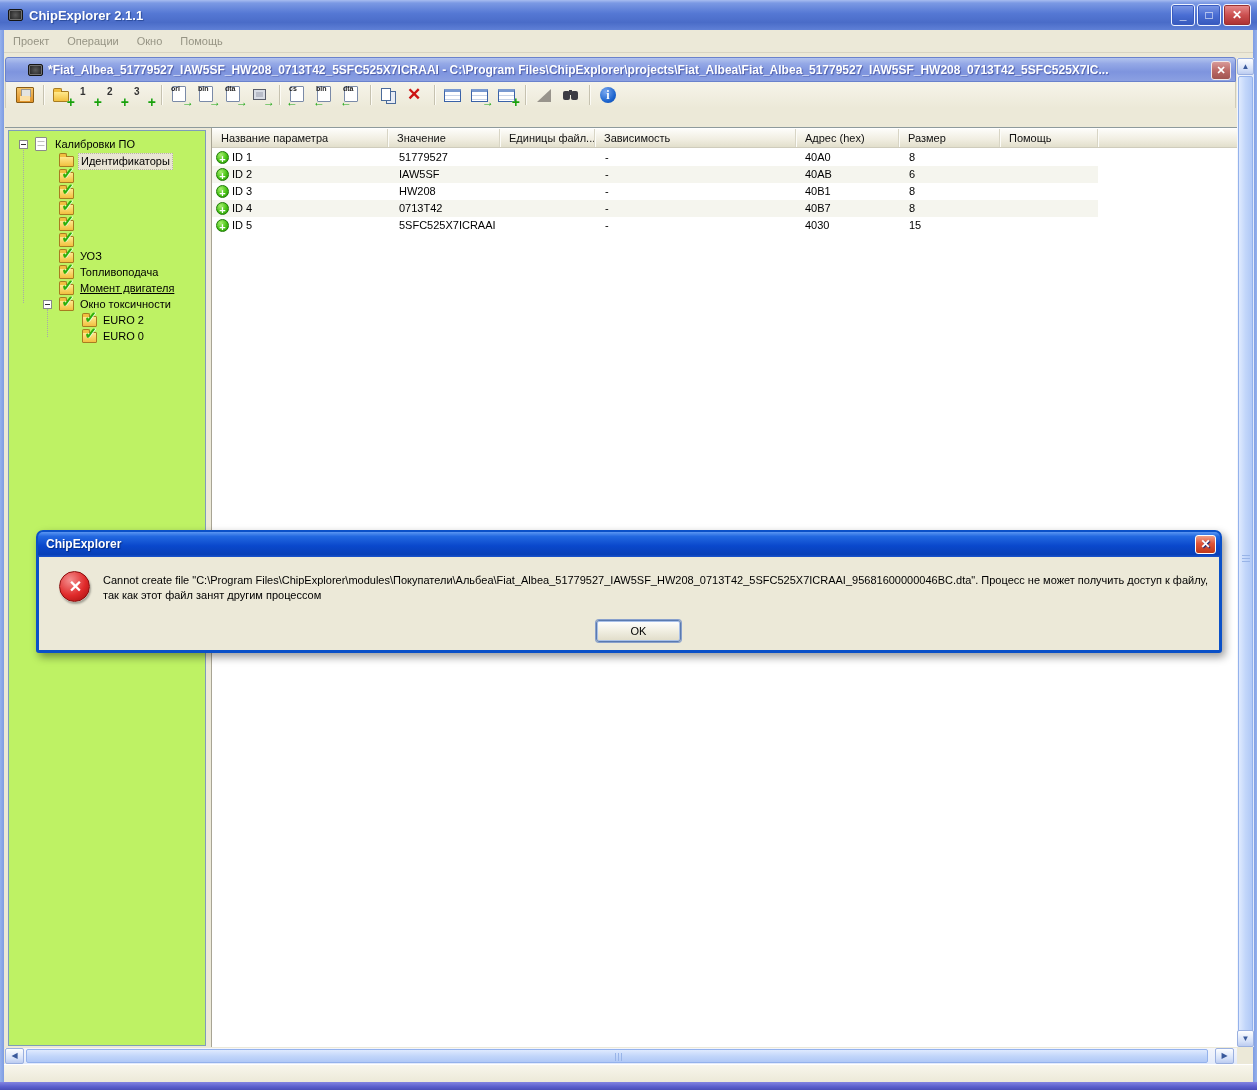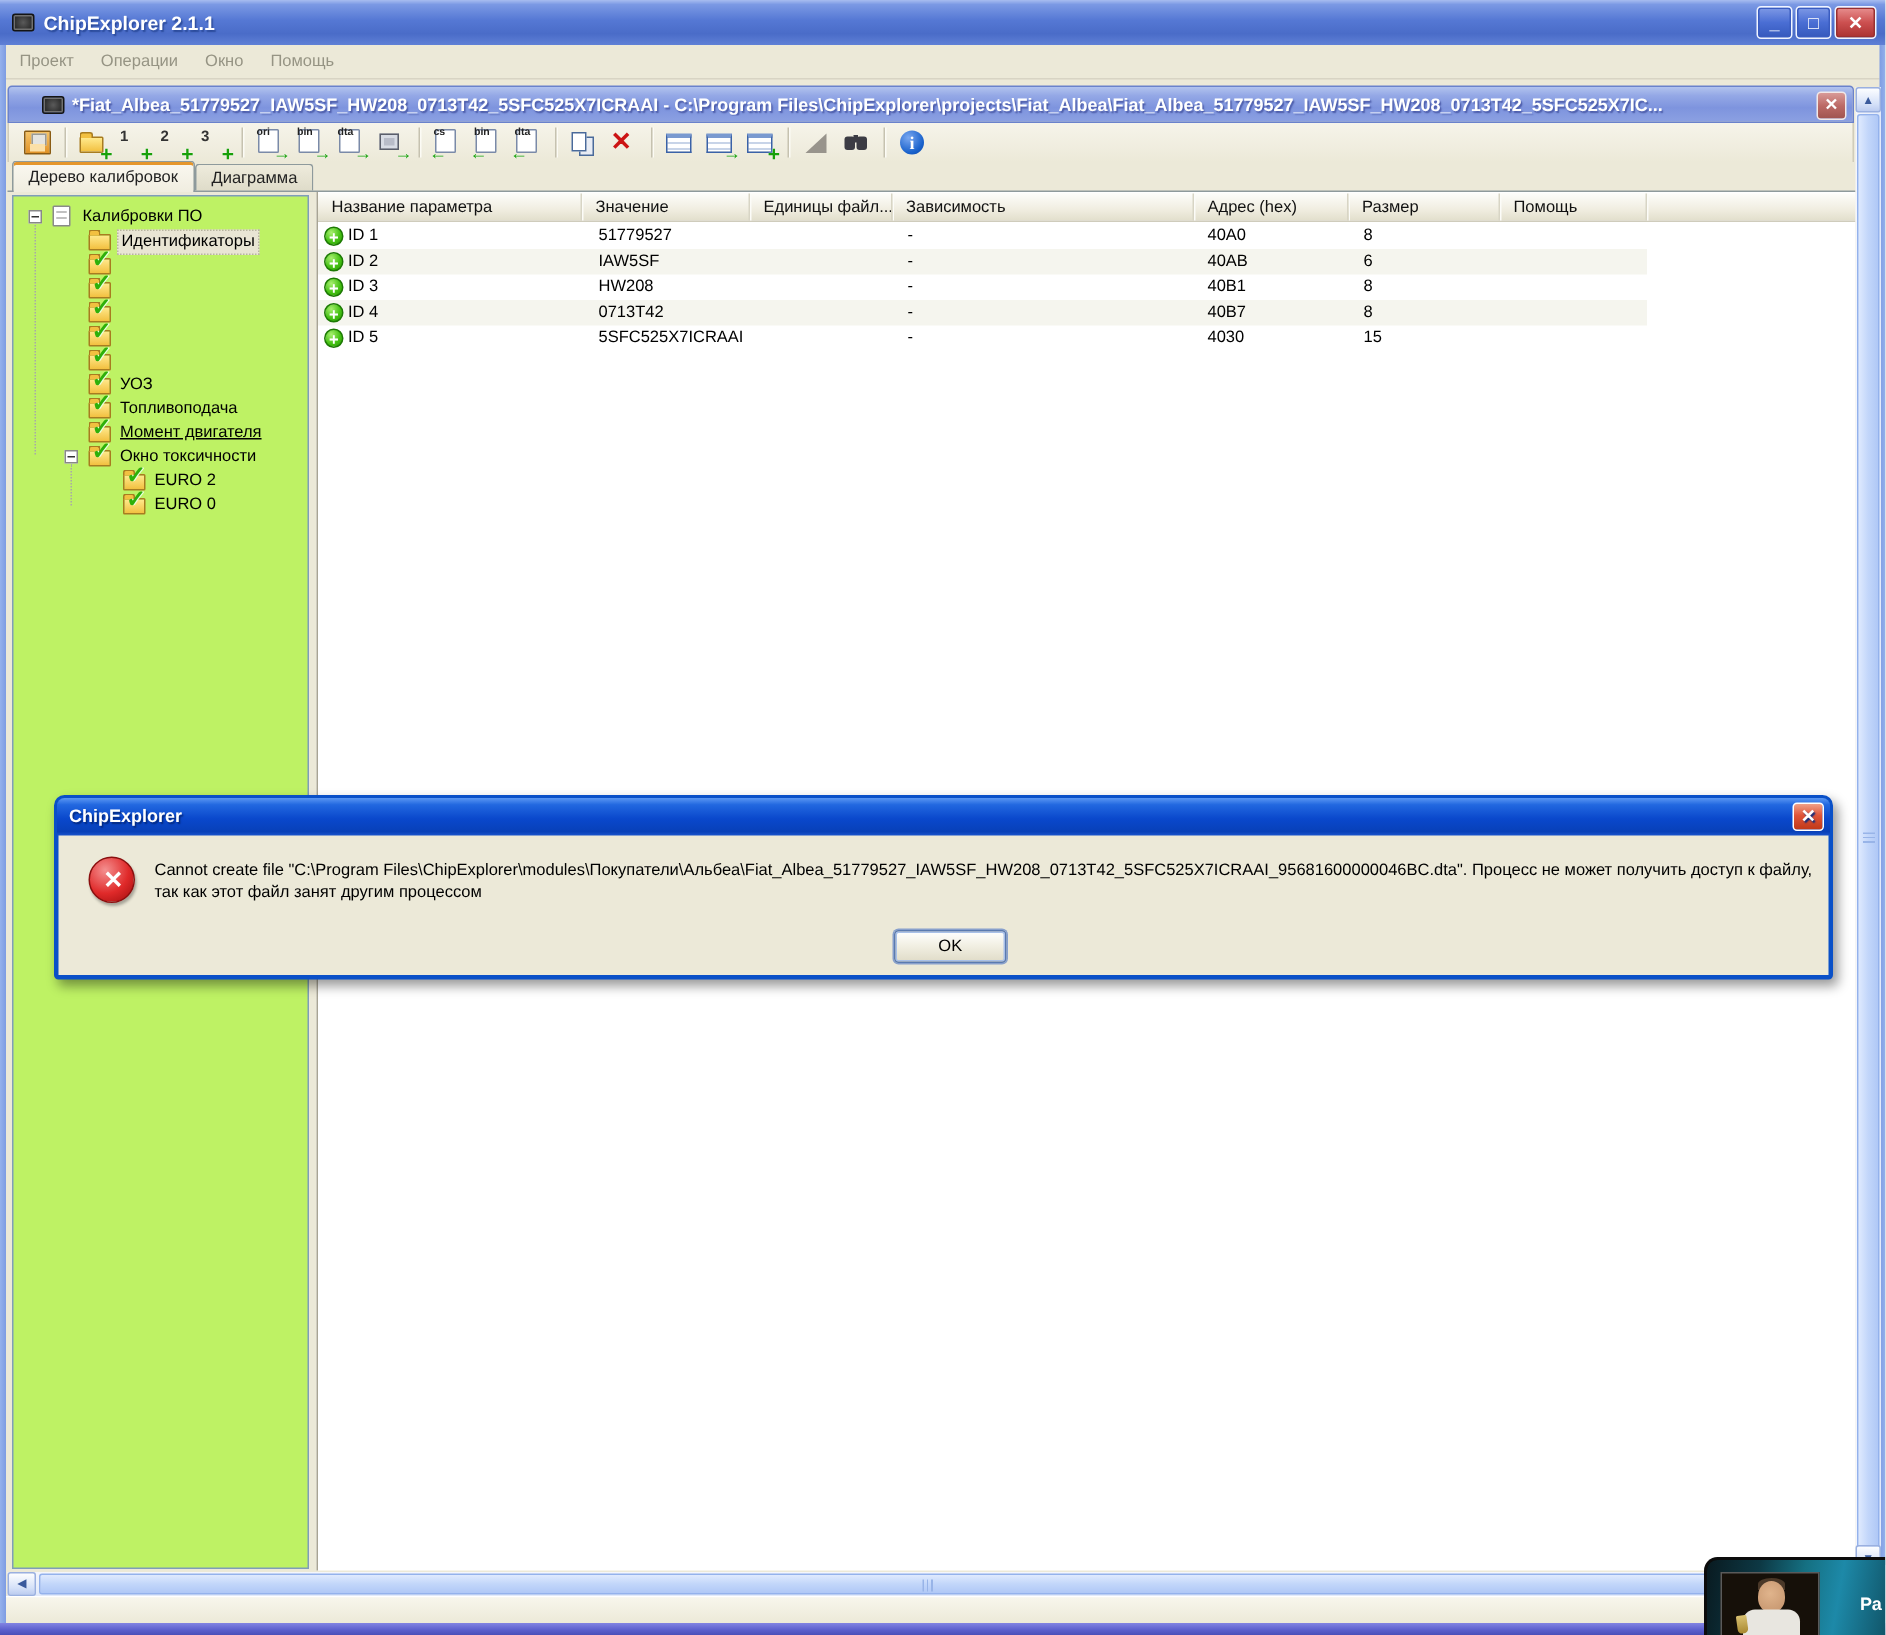--- a/index.html
+++ b/index.html
@@ -99,21 +99,21 @@
   .dialog { position:absolute; left:36px; top:530px; width:1186px; height:123px; background:#ece9d8; border:3px solid #0a50c8; border-radius:7px 7px 3px 3px; box-shadow:3px 4px 8px rgba(0,0,0,0.4); }
   .dlg-title { position:absolute; left:-1px; top:-1px; width:1182px; height:25px; border-radius:5px 5px 0 0;
     background:linear-gradient(180deg,#5a96f2 0%,#2268e0 18%,#0a48cc 55%,#0840b8 90%,#1a54cc 100%);
     color:#fff; font-weight:bold; font-size:12px; line-height:25px; padding-left:8px; text-shadow:1px 1px 1px #042a80; }
   .dlg-close { position:absolute; right:4px; top:3px; width:21px; height:19px; border:1px solid #fff; border-radius:3px; color:#fff; font-weight:bold; font-size:12px; text-align:center; line-height:17px;
     background:linear-gradient(180deg,#f0a088 0%,#e05438 45%,#c03818 100%); }
   .err-icon { position:absolute; left:20px; top:38px; width:31px; height:31px; border-radius:50%; border:1px solid #8a0e0e;
     background:radial-gradient(circle at 35% 28%,#f49090,#e02a2a 55%,#9e0c0c); box-shadow:1px 2px 2px rgba(0,0,0,0.3); }
   .err-icon::after { content:"\2715"; position:absolute; left:0; top:5px; width:31px; text-align:center; color:#fff; font-weight:bold; font-size:16px; }
   .dlg-msg { position:absolute; left:64px; top:40px; width:1112px; line-height:15px; color:#000; }
-  .ok-btn { position:absolute; left:557px; top:87px; width:75px; height:22px; border:1px solid #5a7ab0; border-radius:3px;
+  .ok-btn { position:absolute; left:557px; top:87px; width:85px; height:22px; border:1px solid #5a7ab0; border-radius:3px;
     background:linear-gradient(180deg,#ffffff 0%,#f2f0e4 45%,#e0dcc8 100%); box-shadow:inset 0 0 0 1px #a8c0e8, 0 0 0 1px #88a0cc;
     text-align:center; line-height:20px; font-size:11px; }
 
   
   .popup { position:absolute; left:1136px; top:1038px; width:121px; height:52px; border:2px solid #0c0c0c; border-right:none; border-bottom:none; border-radius:9px 0 0 0;
     background:linear-gradient(100deg,#091a20 0%,#0d3844 28%,#157082 52%,#1d89a8 72%,#11566a 100%); z-index:60; }
   .photo { position:absolute; left:9px; top:8px; width:66px; height:44px; background:#161009; border:1px solid #5a5a5a; overflow:hidden; }
   .photo .head { position:absolute; left:24px; top:5px; width:18px; height:21px; border-radius:50% 50% 46% 46%; background:radial-gradient(circle at 45% 40%,#e0b48c,#c2916a); }
   .photo .hair { position:absolute; left:24px; top:3px; width:18px; height:8px; border-radius:50% 50% 0 0; background:#4a3828; }
   .photo .shirt { position:absolute; left:14px; top:24px; width:38px; height:22px; border-radius:8px 8px 0 0; background:#e8e6e0; }
@@ -220,24 +220,20 @@
       </span>
     <span class="tbi">
         <span class="icon-bino"></span>
       </span>
     <span class="tbsep"></span>
     <span class="tbi">
         <span class="icon-info">i</span>
       </span>
   </div>
 
-  <div class="tabsrow">
-    <span class="tab active" style="left:3px;">Дерево калибровок</span>
-    <span class="tab inactive" style="left:125px;">Диаграмма</span>
-  </div>
 
   <div class="content-bg"></div>
 
   <div class="treepanel">
     <div class="dotline" style="left:14px; top:16px; height:156px;"></div>
     <div class="dotline" style="left:38px; top:178px; height:28px;"></div>
 
     <div class="trow" style="left:0; top:6px;">
       <span class="expander" style="left:10px;"></span>
       <span class="docicon" style="left:26px;"></span>
@@ -368,23 +364,14 @@
   <div class="dialog">
     <div class="dlg-title">
       <span>ChipExplorer</span>
       <span class="dlg-close">✕</span>
     </div>
     <div class="err-icon"></div>
     <div class="dlg-msg">Cannot create file "C:\Program Files\ChipExplorer\modules\Покупатели\Альбеа\Fiat_Albea_51779527_IAW5SF_HW208_0713T42_5SFC525X7ICRAAI_95681600000046BC.dta". Процесс не может получить доступ к файлу, так как этот файл занят другим процессом</div>
     <div class="ok-btn">OK</div>
   </div>
 
-  <div class="popup">
-    <div class="photo">
-      <div class="hair"></div>
-      <div class="head"></div>
-      <div class="shirt"></div>
-      <div class="glass"></div>
-    </div>
-    <span class="popup-text">Ра</span>
-  </div>
 
 </div>
 
 </body></html>

